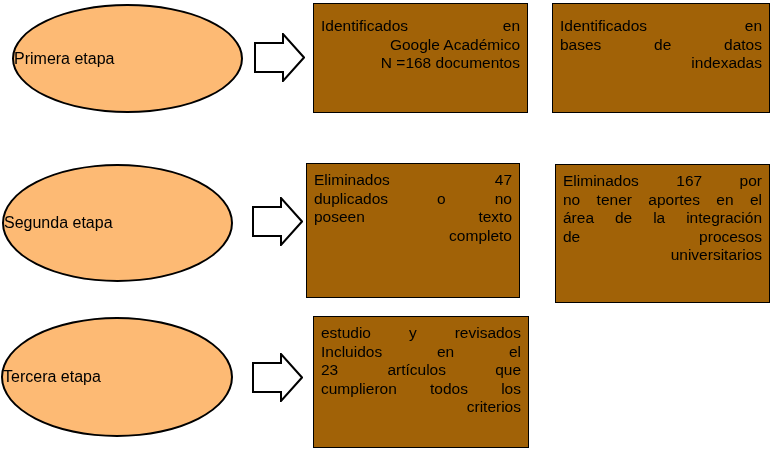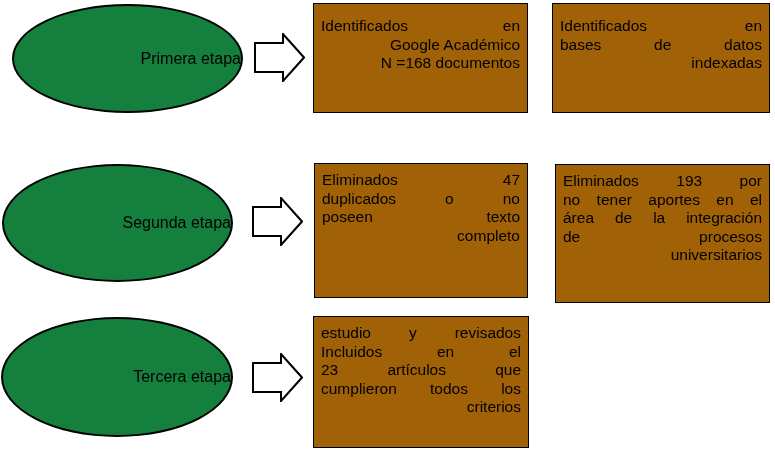--- a/index.html
+++ b/index.html
@@ -12,23 +12,23 @@
     font-family: "Liberation Sans", sans-serif;
     overflow: hidden;
   }
   .ellipse {
     position: absolute;
     border: 2px solid #000000;
     border-radius: 50%;
     box-sizing: border-box;
     display: flex;
     align-items: center;
-    justify-content: flex-end;
+    justify-content: flex-start;
     font-size: 16px;
-    background: #15803d;
+    background: #fdba74;
   }
   .arrow { position: absolute; }
   .arrow polygon {
     fill: #ffffff;
     stroke: #000000;
     stroke-width: 2;
     stroke-linejoin: miter;
   }
   .box {
     position: absolute;
@@ -68,29 +68,29 @@
   </div>
 
   <div class="ellipse" style="left:2px; top:164px; width:231px; height:118px;">
     <span>Segunda etapa</span>
   </div>
 
   <svg class="arrow" style="left:252px; top:197px;" width="51" height="49" viewBox="0 0 51 49">
     <polygon points="1,10 29,10 29,1 50,24.5 29,48 29,39 1,39"></polygon>
   </svg>
 
-  <div class="box" style="left:314px; top:163px; width:214px; height:135px; padding-top:7px;">
+  <div class="box" style="left:306px; top:163px; width:214px; height:135px; padding-top:7px;">
     <div class="ln j">Eliminados 47</div>
     <div class="ln j">duplicados o no</div>
     <div class="ln j">poseen texto</div>
     <div class="ln">completo</div>
   </div>
 
   <div class="box" style="left:555px; top:164px; width:215px; height:139px; padding-top:7px;">
-    <div class="ln j">Eliminados 193 por</div>
+    <div class="ln j">Eliminados 167 por</div>
     <div class="ln j">no tener aportes en el</div>
     <div class="ln j">área de la integración</div>
     <div class="ln j">de procesos</div>
     <div class="ln">universitarios</div>
   </div>
 
   <div class="ellipse" style="left:1px; top:317px; width:232px; height:120px;">
     <span>Tercera etapa</span>
   </div>
 

